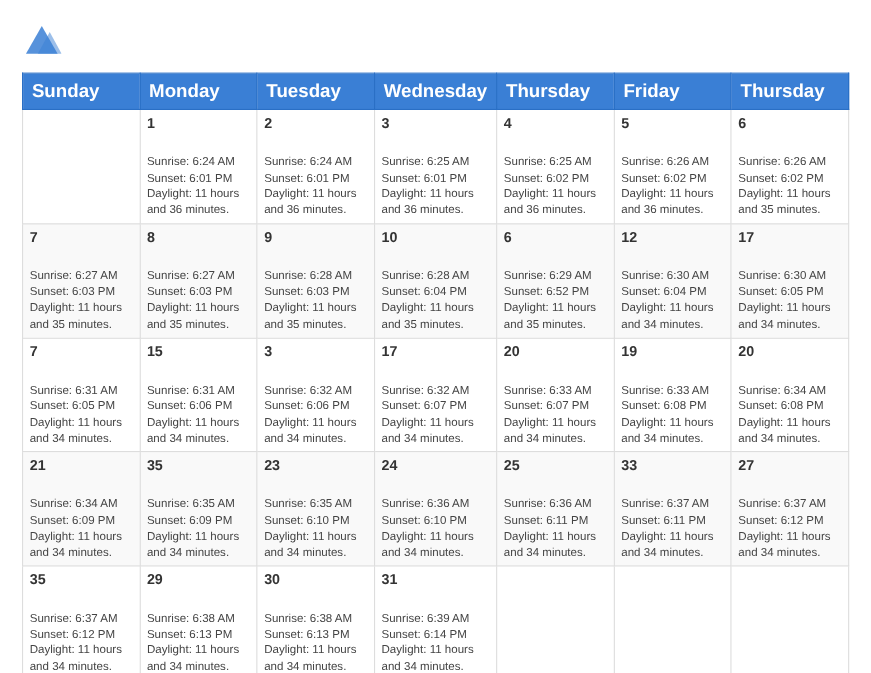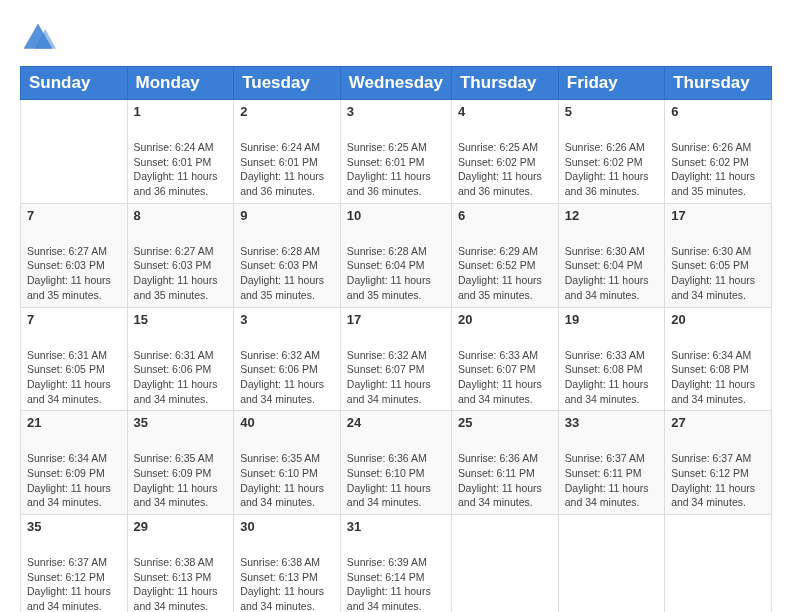--- a/index.html
+++ b/index.html
@@ -261,21 +261,21 @@
 Sunset: 6:09 PM
 Daylight: 11 hours and 34 minutes.</div>
         </td>
         <td>
           <span class="day-number">35</span>
           <div class="day-info" style="white-space: pre-line;">Sunrise: 6:35 AM
 Sunset: 6:09 PM
 Daylight: 11 hours and 34 minutes.</div>
         </td>
         <td>
-          <span class="day-number">40</span>
+          <span class="day-number">23</span>
           <div class="day-info" style="white-space: pre-line;">Sunrise: 6:35 AM
 Sunset: 6:10 PM
 Daylight: 11 hours and 34 minutes.</div>
         </td>
         <td>
           <span class="day-number">24</span>
           <div class="day-info" style="white-space: pre-line;">Sunrise: 6:36 AM
 Sunset: 6:10 PM
 Daylight: 11 hours and 34 minutes.</div>
         </td>

